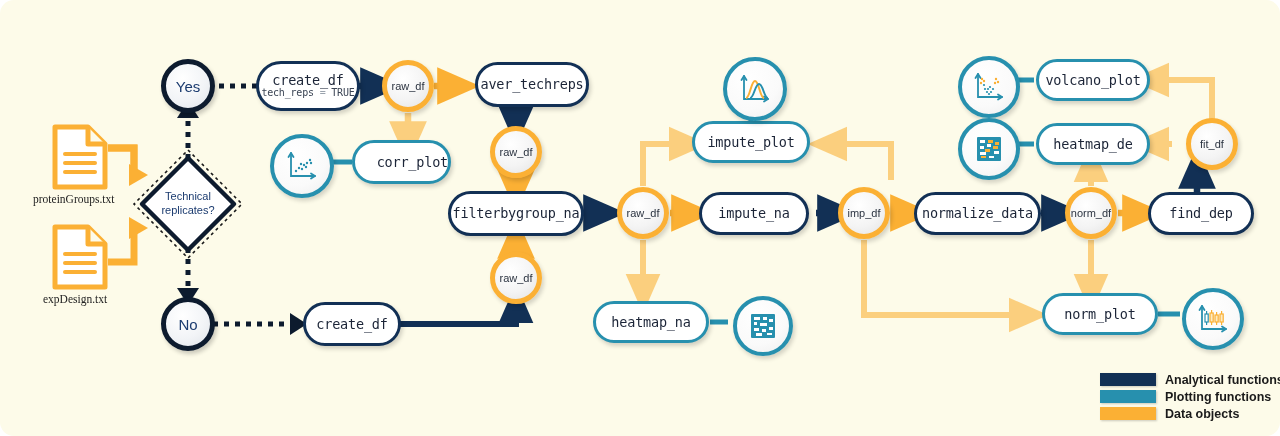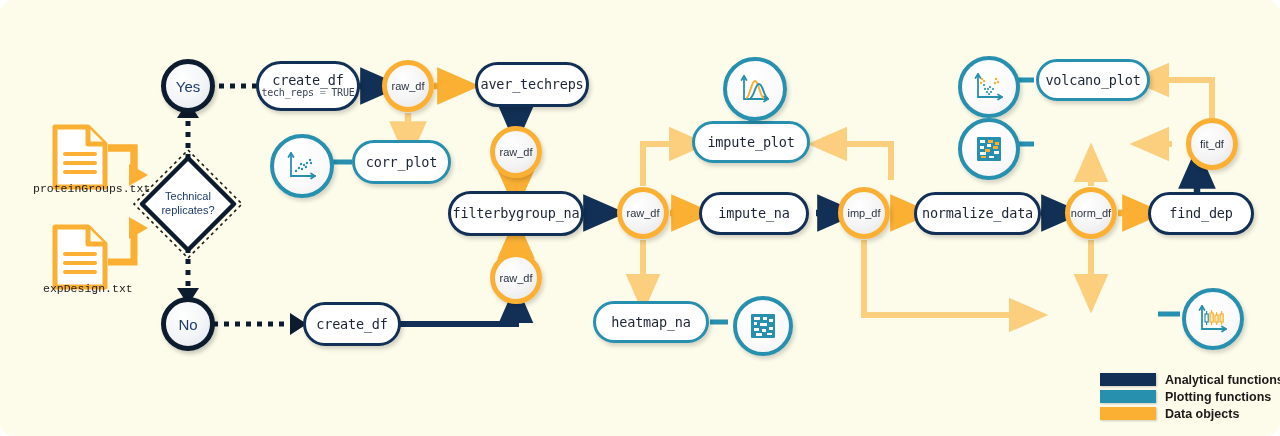--- a/index.html
+++ b/index.html
@@ -55,21 +55,21 @@
   .iconbubble{
     position:absolute;border-radius:50%;
     border:4.5px solid #2790AE;
     background:radial-gradient(circle at 38% 30%,#ffffff 0%,#fafafa 60%,#ededed 100%);
     box-shadow:2px 3px 4px rgba(0,0,0,0.16);
     display:flex;align-items:center;justify-content:center;
   }
 
   
   .fileicon{position:absolute;}
-  .filelabel{position:absolute;font-size:11.5px;color:#222;font-family:Liberation Mono, monospace;white-space:nowrap;}
+  .filelabel{position:absolute;font-size:11.5px;color:#222;font-family:Liberation Serif, serif;white-space:nowrap;margin-top:11px;}
 
   
   #legend{position:absolute;}
   #legend .row{display:flex;align-items:center;height:15px;margin-bottom:2px;}
   #legend .sw{width:56px;height:13px;margin-right:9px;box-shadow:1px 1px 2px rgba(0,0,0,.2);}
   #legend .lt{font-size:12.5px;color:#1a1a1a;font-weight:bold;white-space:nowrap;font-family:"Liberation Sans",sans-serif;}
 
   svg.edges{position:absolute;left:0;top:0;width:1280px;height:436px;pointer-events:none;}
 </style>
 </head>
@@ -221,21 +221,21 @@
 
   <div class="node pill analytic" style="left:256px;top:61px;width:104px;height:50px;flex-direction:column;">
     <div class="lbl">create_df</div>
     <div class="sub"><span>tech_reps</span> <span class="eq">=</span> <span>TRUE</span></div>
   </div>
 
   <div class="node pill analytic" style="left:459px;top:62px;width:114px;height:45px;margin-left:16px;">
     <span class="lbl">aver_techreps</span>
   </div>
 
-  <div class="node pill plotting" style="left:352px;top:140px;width:99px;height:44px;">
+  <div class="node pill plotting" style="left:352px;top:140px;width:99px;height:44px;justify-content:flex-end;">
     <span class="lbl">corr_plot</span>
   </div>
 
   <div class="node pill analytic" style="left:303px;top:302px;width:98px;height:44px;">
     <span class="lbl">create_df</span>
   </div>
 
   <div class="node pill analytic" style="left:448px;top:191px;width:136px;height:45px;">
     <span class="lbl">filterbygroup_na</span>
   </div>
@@ -257,21 +257,27 @@
   </div>
 
   <div class="node pill analytic" style="left:914px;top:192px;width:127px;height:43px;">
     <span class="lbl">normalize_data</span>
   </div>
 
   <div class="node pill plotting" style="left:1036px;top:59px;width:114px;height:42px;">
     <span class="lbl">volcano_plot</span>
   </div>
 
-
+  <div class="node pill plotting" style="left:1036px;top:123px;width:114px;height:42px;">
+    <span class="lbl">heatmap_de</span>
+  </div>
+
+  <div class="node pill plotting" style="left:1042px;top:293px;width:116px;height:42px;">
+    <span class="lbl">norm_plot</span>
+  </div>
 
   <div class="node dataobj" style="left:382px;top:60px;width:52px;height:52px;">
     <span>raw_df</span>
   </div>
   <div class="node dataobj" style="left:490px;top:126px;width:52px;height:52px;">
     <span>raw_df</span>
   </div>
   <div class="node dataobj" style="left:490px;top:252px;width:52px;height:52px;">
     <span>raw_df</span>
   </div>

